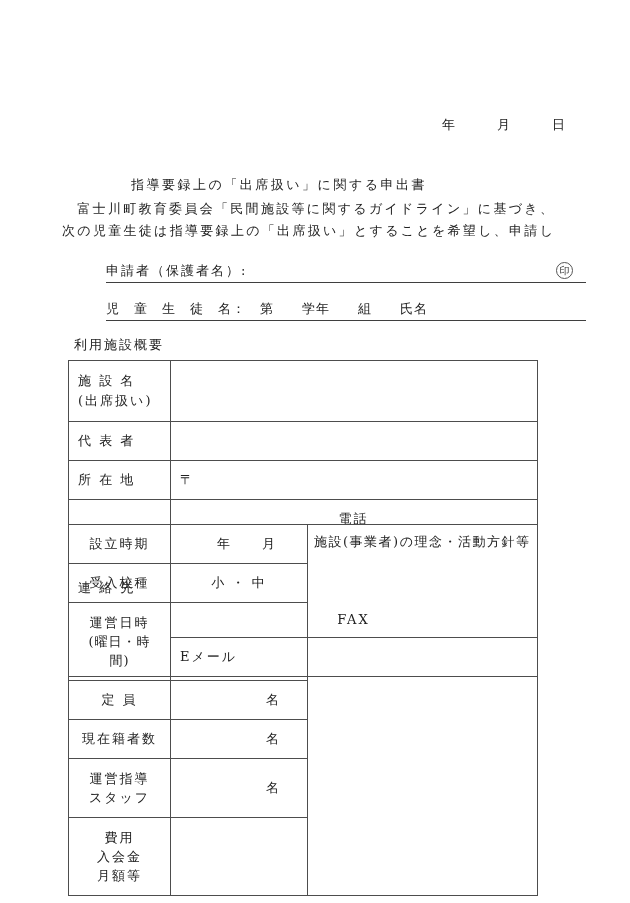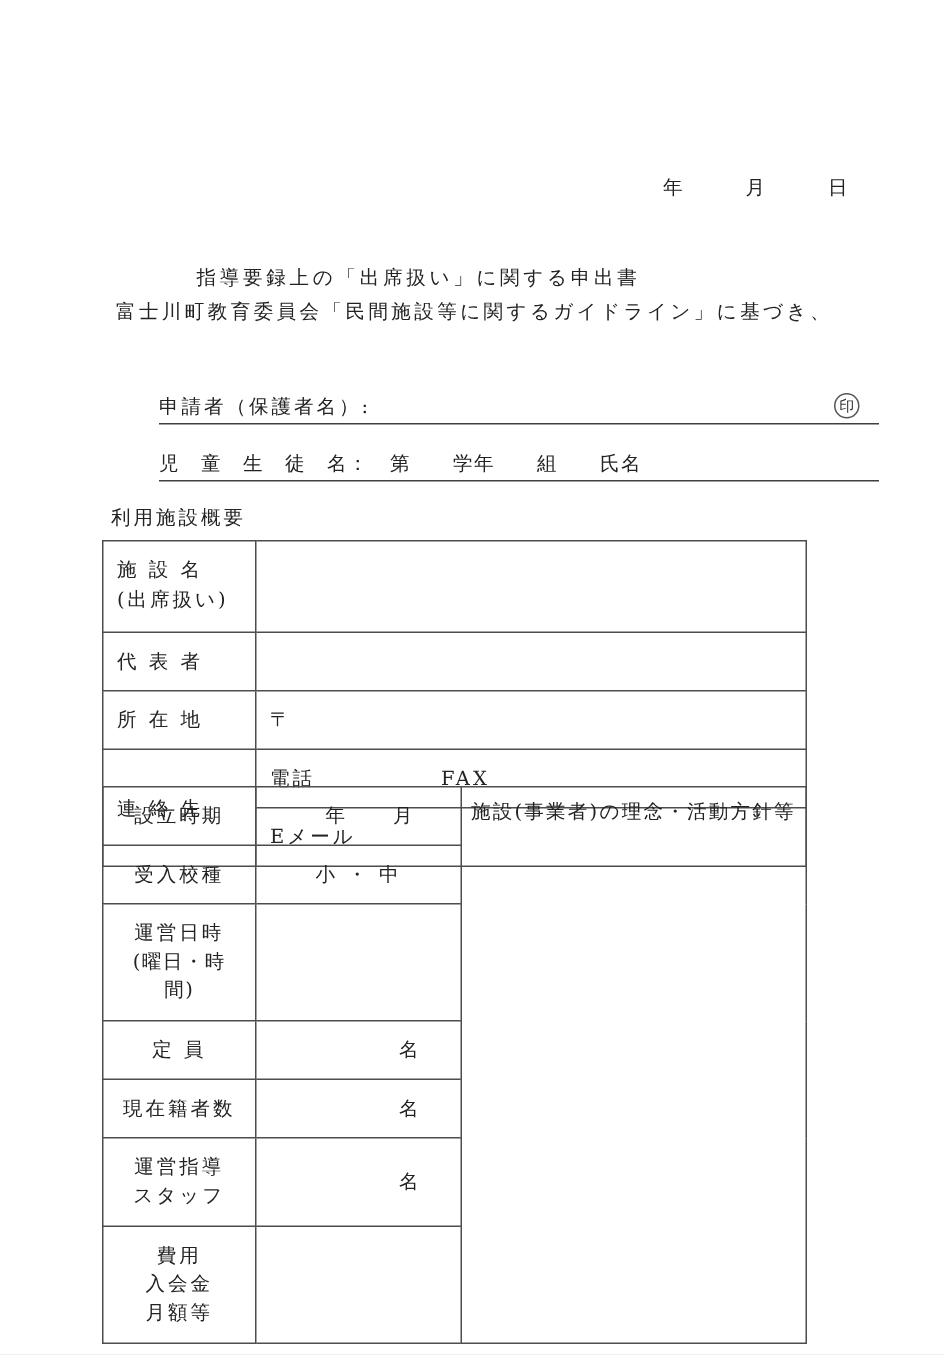--- a/index.html
+++ b/index.html
@@ -40,26 +40,26 @@
   .section-heading{left:74px;top:336px;letter-spacing:2px;}
 
   table{border-collapse:collapse;table-layout:fixed;}
   table,td{border:1px solid #4d4d4d;}
   td{font-size:13px;letter-spacing:2px;vertical-align:middle;padding:10px;overflow:hidden;}
 
   .t1{left:68px;top:360px;}
   .t1 .lab{padding-left:9px;text-align:left;}
   .t1 .val{padding-left:9px;text-align:left;}
   .t1 .two-line div{line-height:20px;}
-  .phone-row{display:flex;gap:84px;align-items:center;}
+  .phone-row{display:flex;gap:84px;align-items:center;flex-direction:column;}
 
   .t2{left:68px;top:524px;}
   .t2 .lab{text-align:center;}
   .t2 .lab div{line-height:19px;}
-  .t2 .val-center{text-align:center;}
+  .t2 .val-center{text-align:center;font-family:Liberation Serif, serif;}
   .t2 .val-established{text-align:center;padding-left:26px;}
   .t2 .val-unit{text-align:right;padding-right:26px;}
   .t2 .ideology{vertical-align:top;text-align:left;padding:8px 5px 0 6px;letter-spacing:1.5px;line-height:18px;}
 </style>
 </head>
 <body>
 
 <div class="page">
 
 
@@ -67,20 +67,21 @@
     <span>年</span>
     <span>月</span>
     <span>日</span>
   </div>
 
 
   <div class="abs doc-title">指導要録上の「出席扱い」に関する申出書</div>
 
   <div class="abs declaration">
     <div>　富士川町教育委員会「民間施設等に関するガイドライン」に基づき、</div>
+    <div>次の児童生徒は指導要録上の「出席扱い」とすることを希望し、申請し</div>
   </div>
 
   <div class="abs rule-line applicant-line">
     <span>申請者（保護者名）:</span>
     <span class="seal">
       <span>印</span>
     </span>
   </div>
 
   <div class="abs rule-line student-line">

